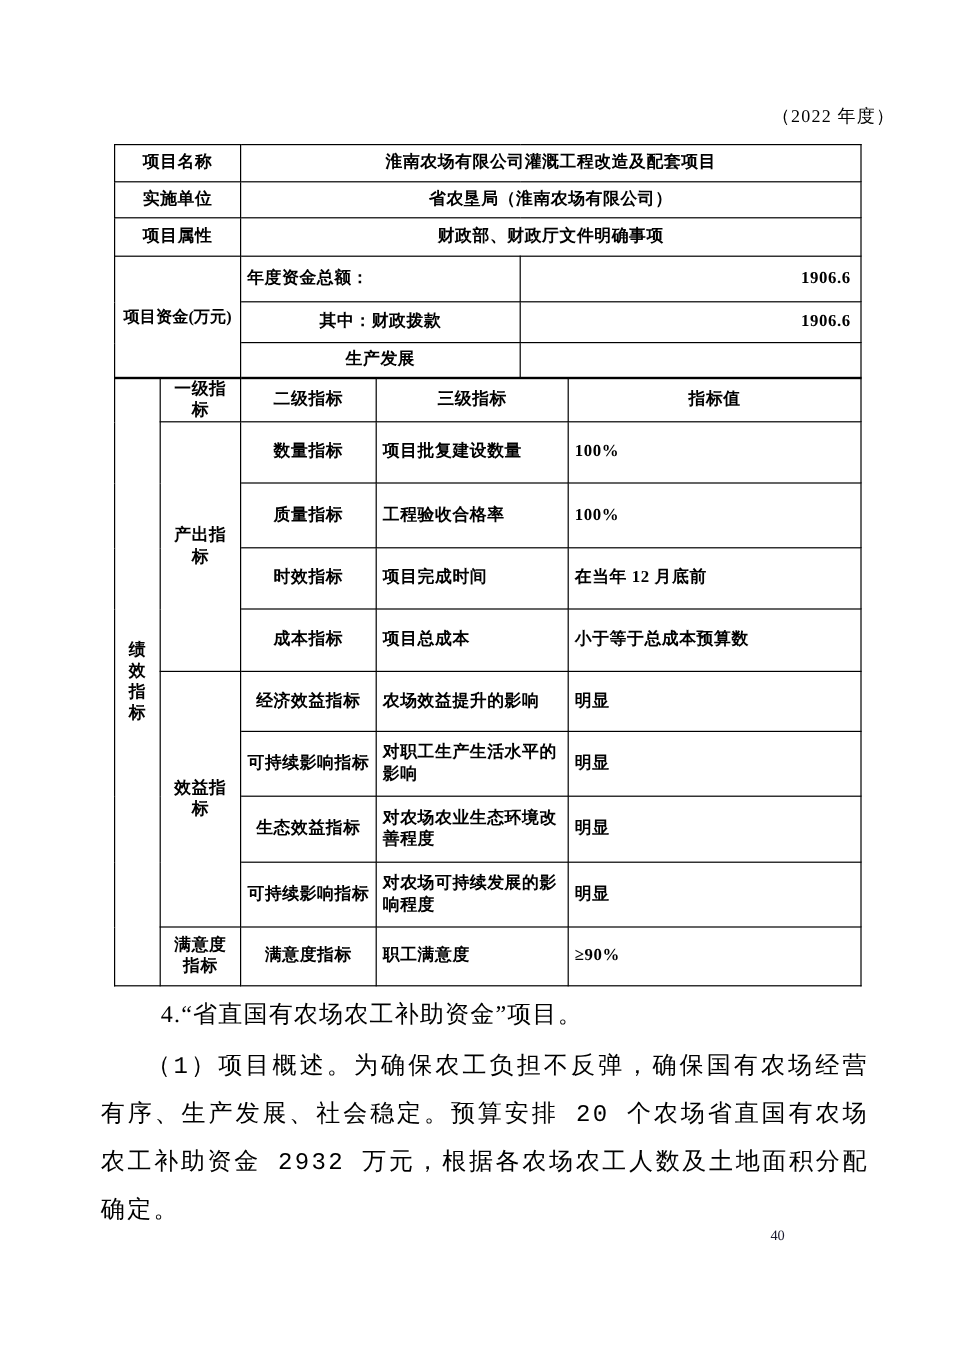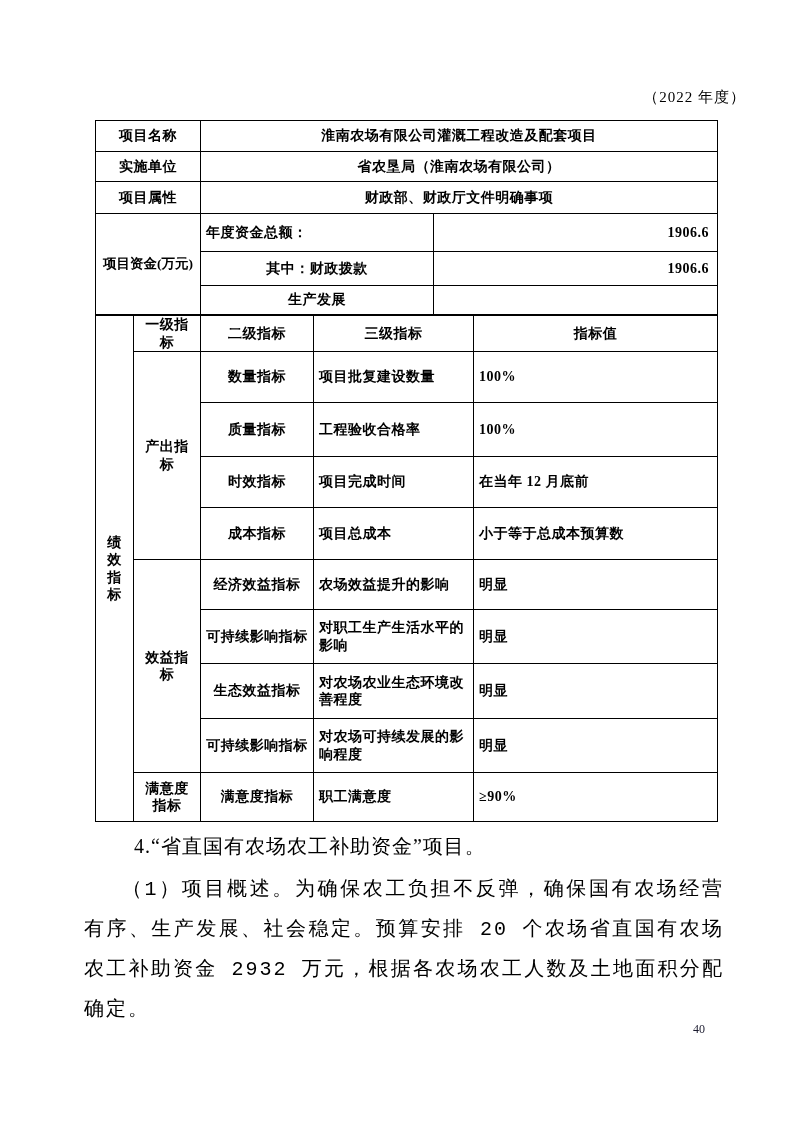--- a/index.html
+++ b/index.html
@@ -52,21 +52,21 @@
   }
   .body-paragraph {
     margin: 8px 0 0 0;
     font-size: 20px; line-height: 40px;
     letter-spacing: 2px;
     text-align: justify;
     text-indent: 38px;
     font-family: Liberation Mono, monospace;
   }
   .page-number {
-    position: absolute; left: 693px; top: 1022px;
+    position: absolute; left: 642px; top: 1022px;
     font-size: 12px; color: #1a1a2e;
   }
 </style>
 </head>
 <body>
 
 <div class="doc-title">（2022 年度）</div>
 
 <table class="doc-table" id="info-table">
   <colgroup>

